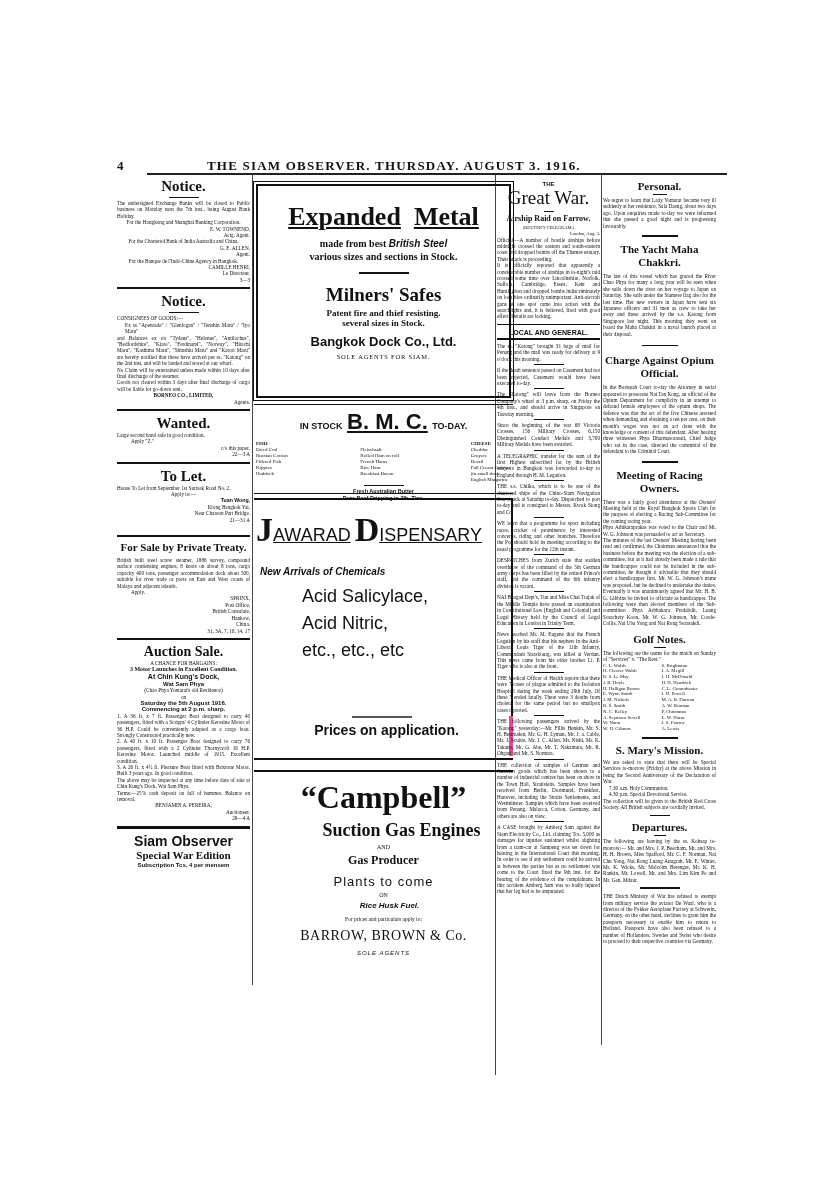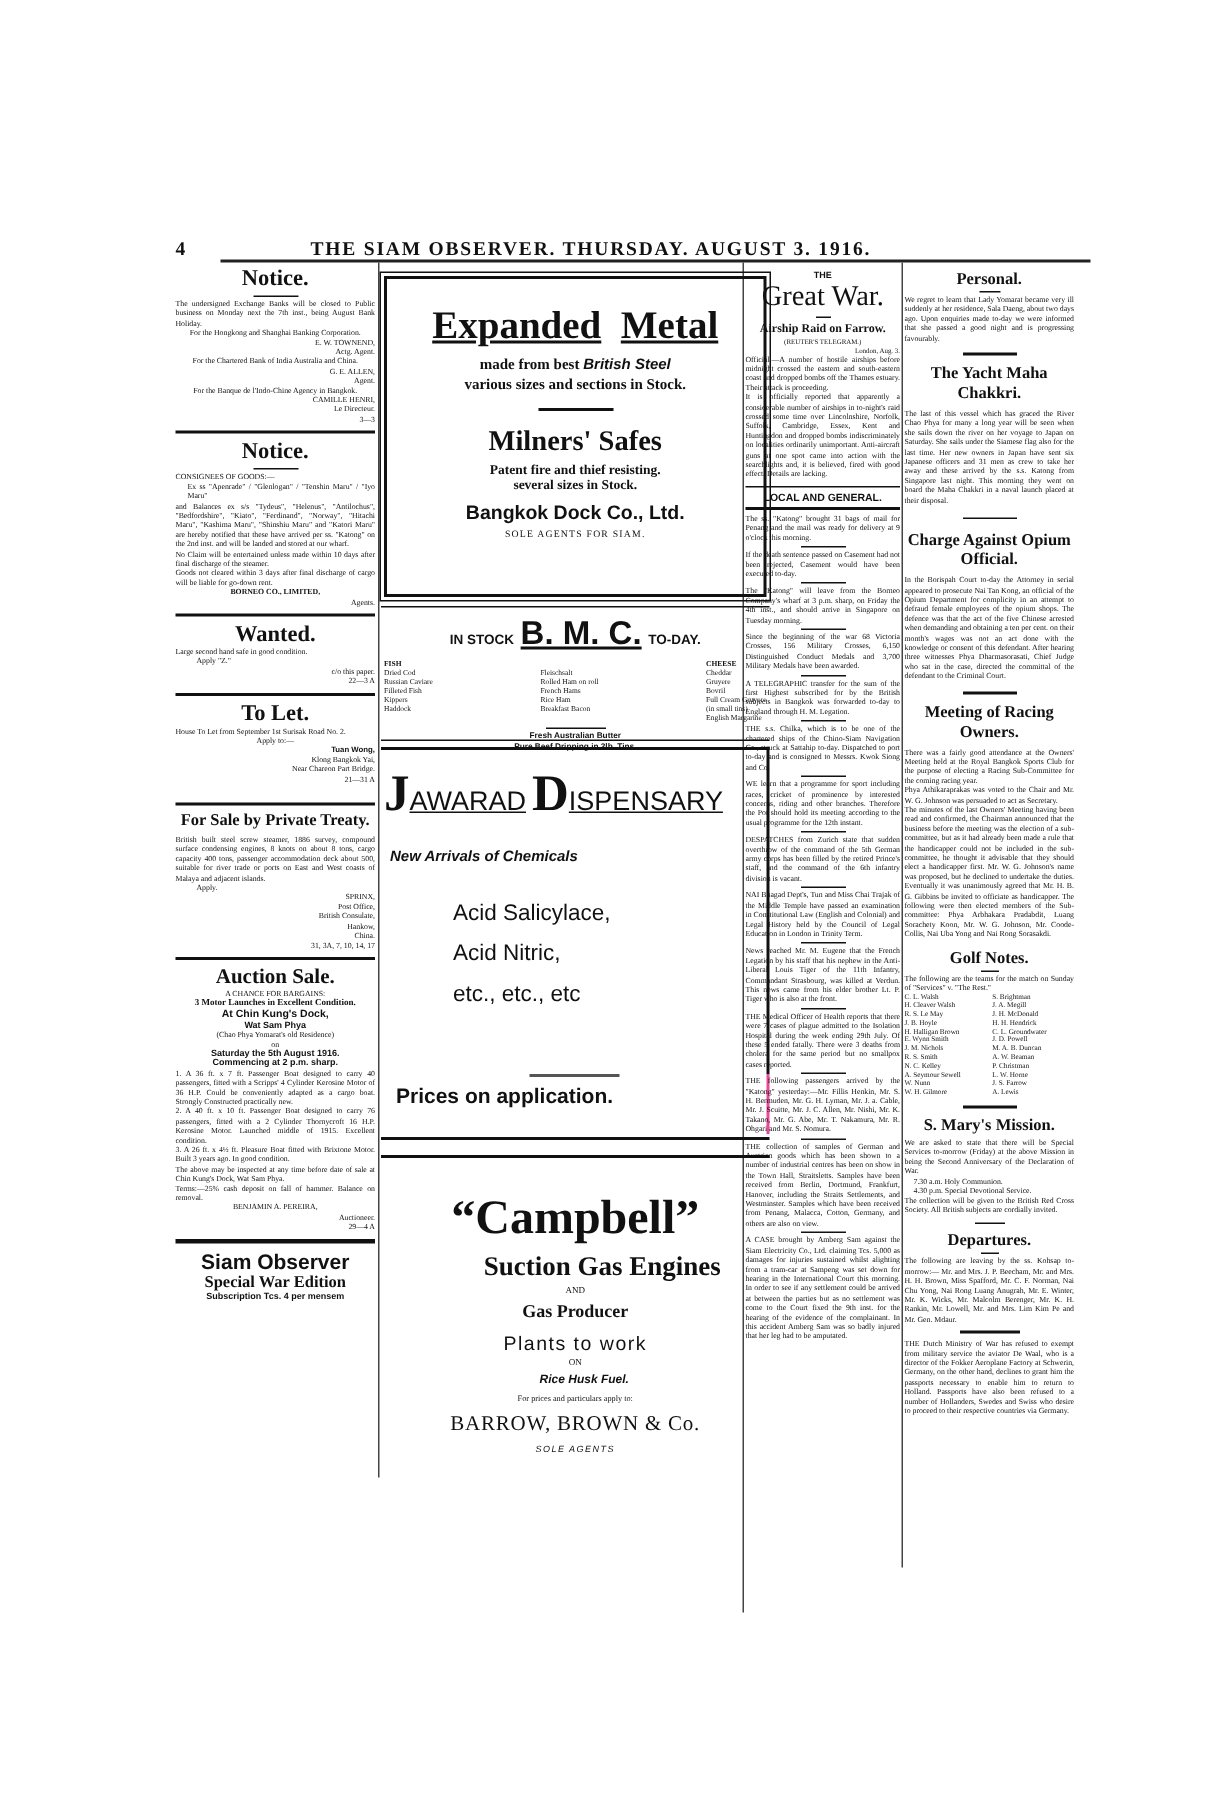--- a/index.html
+++ b/index.html
@@ -189,39 +189,39 @@
       <div class="c sans bbold" style="font-size:5.5px;line-height:7px;">Pure Beef Dripping in 2lb. Tins.</div>
     </div>
     <div class="hr1" style="margin-top:2px;"></div>
 
     <div style="border-right:2px solid #111;border-top:2px solid #111;height:218px;margin-top:4px;padding:2px 2px;box-sizing:border-box;">
       <div style="white-space:nowrap;margin-top:12px;line-height:32px;">
         <span style="font-size:34px;font-weight:bold;">J</span><span style="font-size:18px;text-decoration:underline;letter-spacing:0px;" class="sans">AWARAD</span>
         <span style="font-size:34px;font-weight:bold;">D</span><span style="font-size:18px;text-decoration:underline;" class="sans">ISPENSARY</span>
       </div>
       <div class="sans bbold ital" style="font-size:10px;margin-top:14px;padding-left:4px;">New Arrivals of Chemicals</div>
-      <div class="sans" style="font-size:15px;line-height:27px;padding-left:46px;margin-top:18px;">
+      <div class="sans" style="font-size:18px;line-height:27px;padding-left:46px;margin-top:6px;">
         <div>Acid Salicylace,</div>
         <div>Acid Nitric,</div>
         <div>etc., etc., etc</div>
       </div>
     </div>
-    <div style="border-right:2px solid #ec4899;height:40px;box-sizing:border-box;">
+    <div style="border-right:4px solid #ec4899;height:40px;box-sizing:border-box;text-align:center;">
       <div style="width:60px;height:2px;background:#555;margin:0 auto 4px auto;"></div>
       <div class="sans bbold" style="font-size:14px;padding-left:10px;">Prices on application.</div>
     </div>
     <div class="hr1" style="margin-top:2px;height:2px;"></div>
     <div class="hr1" style="margin-top:10px;height:2px;"></div>
 
     <div>
-      <div class="c" style="font-size:32px;font-weight:bold;line-height:38px;margin-top:20px;">“Campbell”</div>
+      <div class="c" style="font-size:32px;font-weight:bold;line-height:38px;margin-top:6px;">“Campbell”</div>
       <div class="c" style="font-size:18px;font-weight:bold;margin-top:4px;padding-left:36px;">Suction Gas Engines</div>
       <div class="c" style="font-size:6px;margin-top:3px;">AND</div>
       <div class="c" style="font-size:12px;font-weight:bold;margin-top:3px;">Gas Producer</div>
-      <div class="c sans" style="font-size:13px;margin-top:6px;letter-spacing:1px;">Plants to work</div>
+      <div class="c sans" style="font-size:13px;margin-top:6px;letter-spacing:1px;">Plants to come</div>
       <div class="c" style="font-size:6px;margin-top:3px;">ON</div>
       <div class="c sans bbold ital" style="font-size:8px;margin-top:3px;padding-left:12px;">Rice Husk Fuel.</div>
       <div class="c" style="font-size:5.5px;margin-top:6px;">For prices and particulars apply to:</div>
       <div class="c" style="font-size:14px;margin-top:6px;letter-spacing:0.5px;">BARROW, BROWN &amp; Co.</div>
       <div class="c sans ital" style="font-size:6px;letter-spacing:1px;margin-top:6px;">SOLE AGENTS</div>
     </div>
   </div>
 
   <div class="col col3">
     <div class="item">

